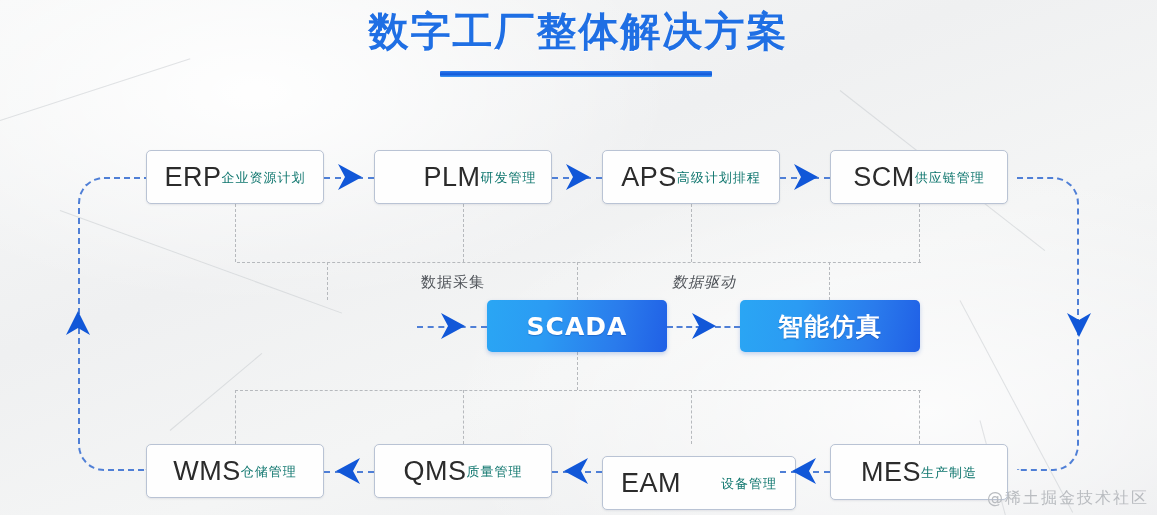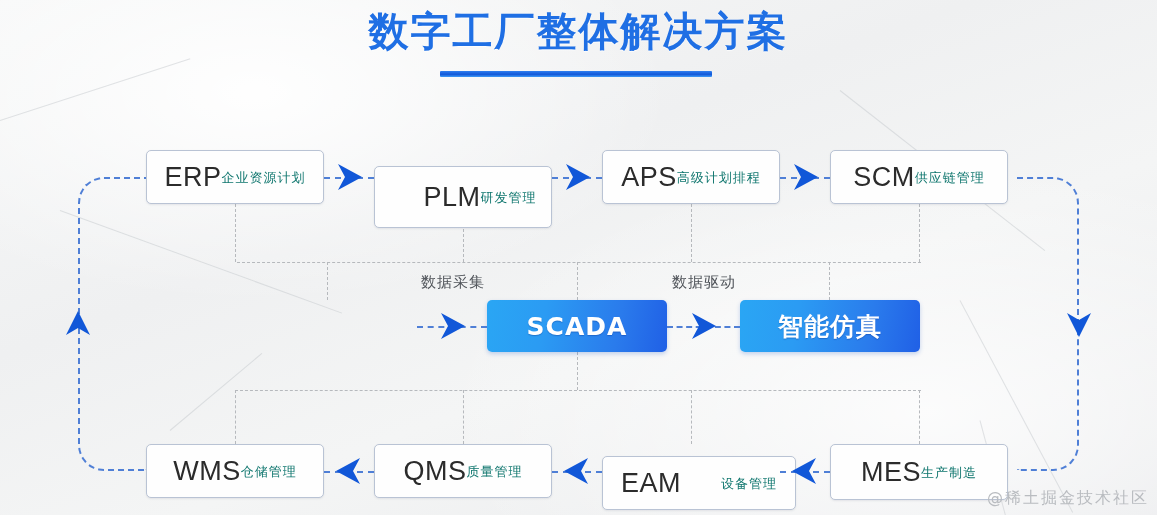--- a/index.html
+++ b/index.html
@@ -140,21 +140,21 @@
   <div class="arrow" style="left:1079px;top:324px;">
     <svg width="32" height="32" viewBox="0 0 32 32" style="position:absolute;left:-16px;top:-16px;">
       <path d="M16 29 L4 5 L16 12 L28 5 Z" fill="#1157d8"></path>
     </svg>
   </div>
 
   <div class="node plain" style="left:146px;top:150px;width:178px;height:54px;">
     <div class="code">ERP</div>
     <div class="sub">企业资源计划</div>
   </div>
-  <div class="node plain" style="left:374px;top:166px;width:178px;height:62px;padding-left:34px;">
+  <div class="node plain" style="left:374px;top:150px;width:178px;height:54px;padding-left:34px;">
     <div class="code">PLM</div>
     <div class="sub">研发管理</div>
   </div>
   <div class="node plain" style="left:602px;top:150px;width:178px;height:54px;">
     <div class="code">APS</div>
     <div class="sub">高级计划排程</div>
   </div>
   <div class="node plain" style="left:830px;top:150px;width:178px;height:54px;">
     <div class="code">SCM</div>
     <div class="sub">供应链管理</div>
@@ -175,21 +175,21 @@
   </div>
 
   <div class="dash-h" style="left:780px;top:177px;width:50px;"></div>
   <div class="arrow" style="left:805px;top:177px;">
     <svg width="34" height="30" viewBox="0 0 34 30" style="position:absolute;left:-17px;top:-15px;">
       <path d="M30 15 L6 28 L13 15 L6 2 Z" fill="#1157d8"></path>
     </svg>
   </div>
 
   <div class="flow-label" style="left:417px;top:273px;width:72px;text-align:center;">数据采集</div>
-  <div class="flow-label" style="left:668px;top:273px;width:72px;text-align:center;">数据驱动</div>
+  <div class="flow-label" style="left:668px;top:273px;width:72px;text-align:center;font-style:italic;">数据驱动</div>
 
   <div class="node filled" style="left:487px;top:300px;width:180px;height:52px;">
     <div class="code">SCADA</div>
   </div>
   <div class="node filled" style="left:740px;top:300px;width:180px;height:52px;">
     <div class="code">智能仿真</div>
   </div>
 
   <div class="dash-h" style="left:417px;top:326px;width:70px;"></div>
   <div class="arrow" style="left:452px;top:326px;">

